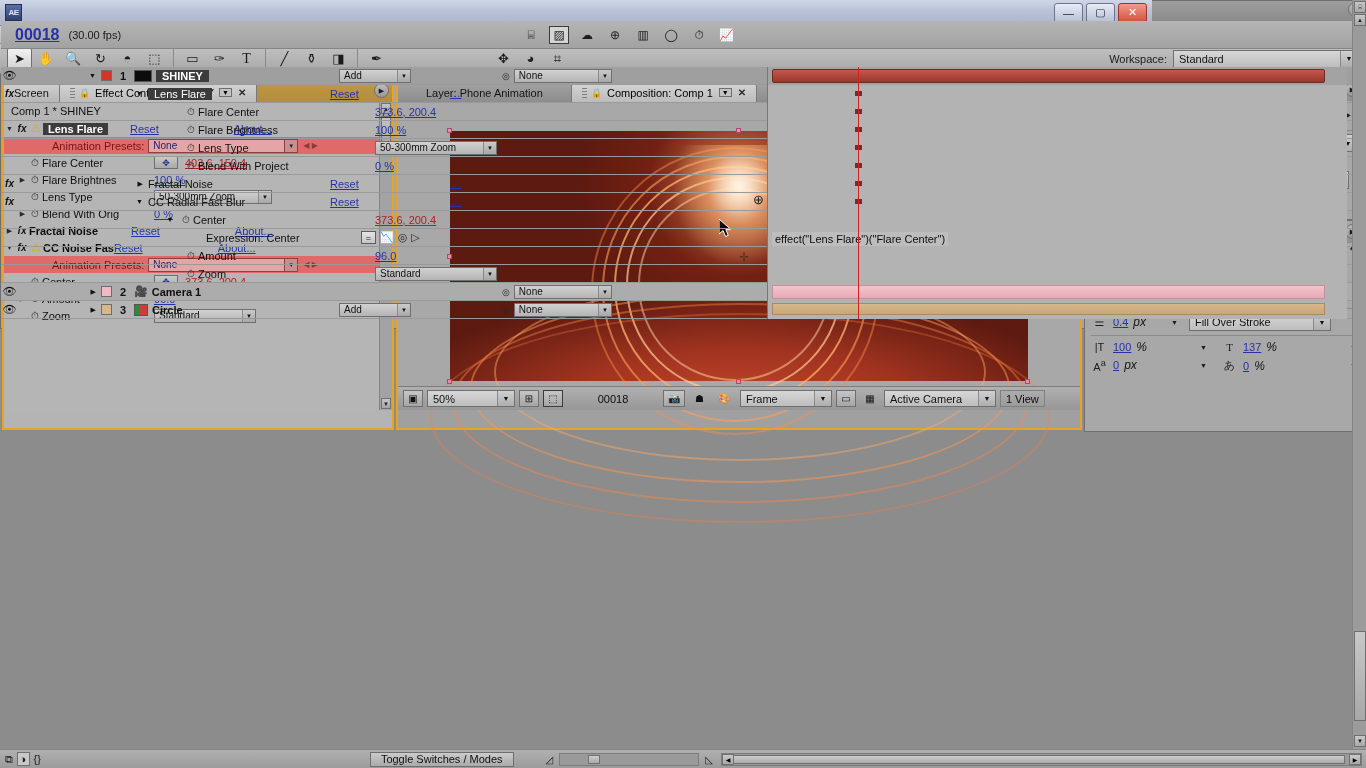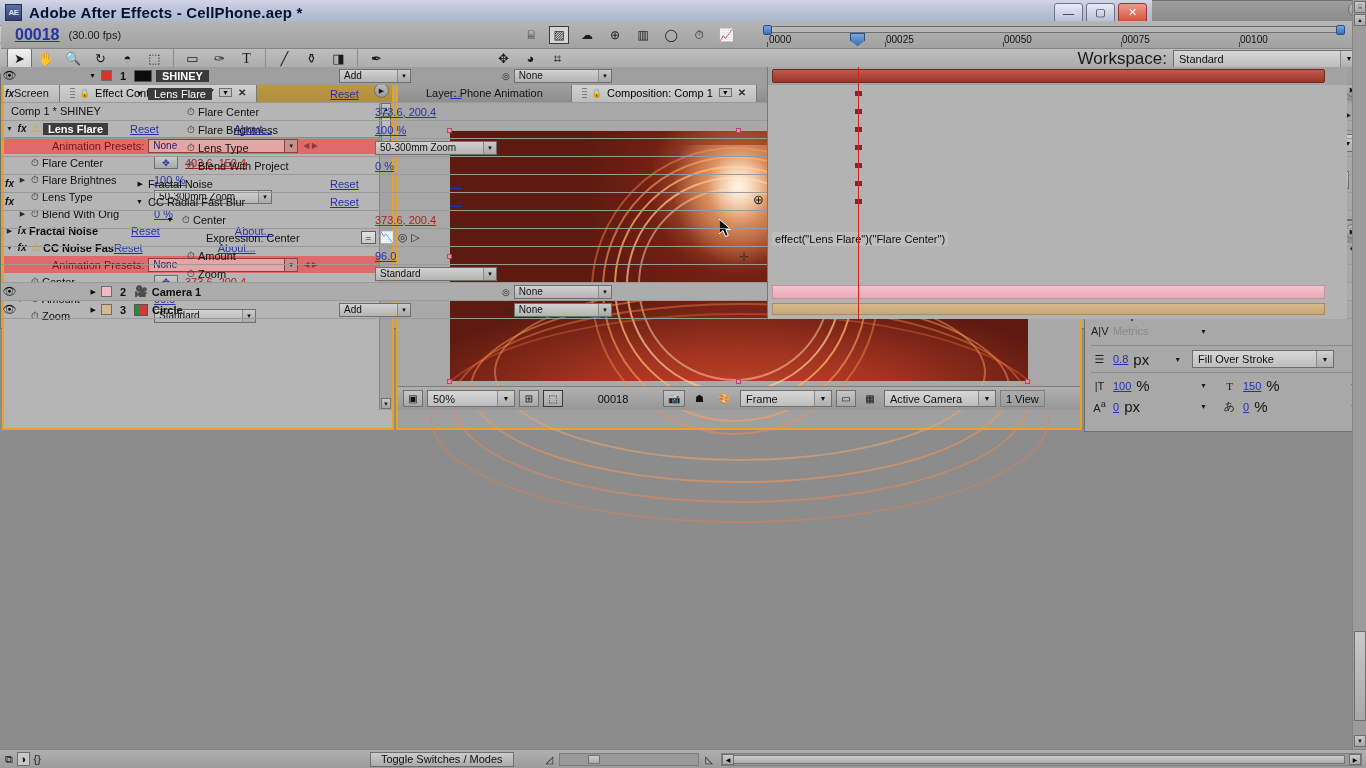--- a/index.html
+++ b/index.html
@@ -53,21 +53,21 @@
     display:flex;align-items:center;
   }
   .tool{
     width:25px;height:22px;margin:0 1px;
     display:flex;align-items:center;justify-content:center;
     font-size:13px;color:#1a1a1a; border:1px solid transparent; border-radius:2px;
   }
   .tool.active{ background:linear-gradient(to bottom,#f2f2f2,#d2d2d2); border:1px solid #6f6f6f;}
   .tool-sep{ width:1px;height:20px;background:#8b8b8b;margin:0 5px;}
   .ws-area{ margin-left:auto; display:flex; align-items:center; padding-right:8px; gap:6px;}
-  .ws-label{ font-size:17px;color:#1a1a1a;}
+  .ws-label{ font-size:11px;color:#1a1a1a;}
   .combo{
     background:linear-gradient(to bottom,#d7d7d7,#bdbdbd);
     border:1px solid #6f6f6f; height:18px; display:flex; align-items:center;
     padding-left:5px; font-size:11px; color:#111; position:relative;
   }
   .combo .arrow{
     position:absolute; right:0; top:0; bottom:0; width:17px;
     background:linear-gradient(to bottom,#d0d0d0,#aeaeae);
     border-left:1px solid #8a8a8a;
     display:flex;align-items:center;justify-content:center;font-size:7px;color:#111;
@@ -168,21 +168,21 @@
   .tc-label{ font-size:11px;color:#121212;}
   .tc-row{ display:flex; align-items:center; gap:6px; margin-top:3px;}
   .check{ width:11px;height:11px;background:linear-gradient(to bottom,#d8d8d8,#bcbcbc);border:1px solid #6f6f6f;}
 
   
   #charPanel{ left:1084px; top:220px; width:280px; height:212px; background:#a8a8a8;}
   .ch-body{ padding:4px 6px; }
   .ch-row{ display:flex; align-items:center; gap:5px; margin-bottom:4px;}
   .ch-icon{ width:17px;text-align:center;font-size:11px;color:#1c1c1c;}
   .ch-val{ color:#2633a8;text-decoration:underline;font-size:11px;}
-  .ch-unit{ font-size:15px;color:#141414;}
+  .ch-unit{ font-size:12px;color:#141414;font-style:italic;}
   .caret{ font-size:7px;color:#1b1b1b;}
   .swatch-w{ width:34px;height:34px;background:#ffffff;border:1px solid #5c5c5c;}
   .swatch-b{ position:absolute; right:3px; bottom:3px; width:28px;height:26px;background:#1a1a1a;border:1px solid #5c5c5c;}
   .hr-thin{height:1px;background:#8c8c8c;margin:4px 0;}
 
   
   #timeline{ left:2px; top:437px; width:1362px; height:329px; background:#a5a5a5; border:1px solid #6f6f6f;}
   .tl-tabs{ height:20px; background:linear-gradient(to bottom,#9e9e9e,#8b8b8b); display:flex; align-items:flex-end;}
   .tl-tab{ height:18px;padding:0 12px;display:flex;align-items:center;font-size:11px;color:#151515;
     background:linear-gradient(to bottom,#a0a0a0,#8d8d8d); border-right:1px solid #7a7a7a;
@@ -241,21 +241,20 @@
   .expr-ico{ width:15px;height:13px;background:linear-gradient(to bottom,#e4e4e4,#c6c6c6);
     border:1px solid #5e5e5e;display:inline-flex;align-items:center;justify-content:center;font-size:9px;color:#111;}
 </style>
 </head>
 <body>
 
 <div id="app">
 
   <div class="titlebar">
     <div class="ae-logo">AE</div>
-    <div class="title-text">Adobe After Effects - CellPhone.aep *</div>
     <div class="win-btns">
       <div class="win-btn">—</div>
       <div class="win-btn">▢</div>
       <div class="win-btn close">✕</div>
     </div>
   </div>
 
   <div class="menubar">
     <div class="menu-item">File</div>
     <div class="menu-item">Edit</div>
@@ -584,40 +583,27 @@
           <div style="position:absolute;left:22px;top:31px;width:22px;height:7px;background:#fff;border:1px solid #666;"></div>
           <div style="position:absolute;left:46px;top:26px;width:13px;height:13px;background:#fff;border:1px solid #555;">
             <div style="width:100%;height:100%;background:linear-gradient(to top right,transparent 45%,#c0392b 46%,#c0392b 54%,transparent 55%);"></div>
           </div>
         </div>
       </div>
 
       <div class="hr-thin" style="margin-top:8px;"></div>
 
       <div style="display:flex;">
-        <div style="width:130px;">
-          <div class="ch-row">
-            <span class="ch-icon" style="font-family:'Liberation Serif',serif;">T</span>
-            <span class="ch-val">84</span>
-            <span class="ch-unit">px</span>
-            <span class="caret" style="margin-left:auto;margin-right:14px;">▼</span>
-          </div>
-          <div class="ch-row">
-            <span class="ch-icon">A|V</span>
-            <span class="ch-val" style="color:#8a8a8a;text-decoration:none;">Metrics</span>
-            <span class="caret" style="margin-left:auto;margin-right:14px;">▼</span>
-          </div>
-        </div>
       </div>
 
       <div class="hr-thin"></div>
 
       <div class="ch-row">
         <span class="ch-icon">☰</span>
-        <span class="ch-val">0.8</span>
+        <span class="ch-val">0.4</span>
         <span class="ch-unit">px</span>
         <span class="caret" style="margin-left:20px;">▼</span>
         <div class="combo" style="width:142px;height:18px;margin-left:6px;">
           <span>Fill Over Stroke</span>
           <span class="arrow">▼</span>
         </div>
       </div>
 
       <div class="hr-thin"></div>
 
@@ -632,21 +618,21 @@
           <div class="ch-row">
             <span class="ch-icon">A<sup>a</sup></span>
             <span class="ch-val">0</span>
             <span class="ch-unit">px</span>
             <span class="caret" style="margin-left:auto;margin-right:14px;">▼</span>
           </div>
         </div>
         <div style="width:136px;">
           <div class="ch-row">
             <span class="ch-icon" style="font-family:'Liberation Serif',serif;">T</span>
-            <span class="ch-val">150</span>
+            <span class="ch-val">137</span>
             <span class="ch-unit">%</span>
             <span class="caret" style="margin-left:auto;">▼</span>
           </div>
           <div class="ch-row">
             <span class="ch-icon">あ</span>
             <span class="ch-val">0</span>
             <span class="ch-unit">%</span>
             <span class="caret" style="margin-left:auto;">▼</span>
           </div>
         </div>
@@ -689,36 +675,20 @@
         <div class="tl-tool">⌸</div>
         <div class="tl-tool" style="border:1px solid #3b3b3b;background:#d5d5d5;">▨</div>
         <div class="tl-tool">☁</div>
         <div class="tl-tool">⊕</div>
         <div class="tl-tool">▥</div>
         <div class="tl-tool">◯</div>
         <div class="tl-tool">⏱</div>
         <div class="tl-tool">📈</div>
       </div>
 
-      <div class="ruler" style="position:absolute;left:766px;right:20px;top:4px;height:22px;">
-        <div style="position:absolute;left:0;right:0;top:1px;height:7px;border:1px solid #6f6f6f;background:#b8b8b8;"></div>
-        <div style="position:absolute;left:-4px;top:0px;width:9px;height:10px;background:linear-gradient(to bottom,#7aa6e0,#3c6fb5);border:1px solid #2a4f85;border-radius:2px;"></div>
-        <div style="position:absolute;right:-4px;top:0px;width:9px;height:10px;background:linear-gradient(to bottom,#7aa6e0,#3c6fb5);border:1px solid #2a4f85;border-radius:2px;"></div>
-        <div class="ruler-lbl" style="left:2px;top:9px;">0000</div>
-        <div class="ruler-lbl" style="left:119px;top:9px;">00025</div>
-        <div class="ruler-lbl" style="left:237px;top:9px;">00050</div>
-        <div class="ruler-lbl" style="left:355px;top:9px;">00075</div>
-        <div class="ruler-lbl" style="left:473px;top:9px;">00100</div>
-        <div class="ruler-tick" style="left:0px;"></div>
-        <div class="ruler-tick" style="left:118px;"></div>
-        <div class="ruler-tick" style="left:236px;"></div>
-        <div class="ruler-tick" style="left:354px;"></div>
-        <div class="ruler-tick" style="left:472px;"></div>
-        <div class="cti-head" style="left:90px;top:8px;"></div>
-      </div>
     </div>
 
     <div class="tl-colhdr">
       <span class="col-eye">👁</span>
       <span class="col-aud">🔊</span>
       <span class="col-solo">◯</span>
       <span class="col-lock">🔒</span>
       <span style="width:32px;text-align:center;">🖉</span>
       <span class="col-idx">#</span>
       <span class="col-name" style="padding-left:6px;">Source Name</span>

